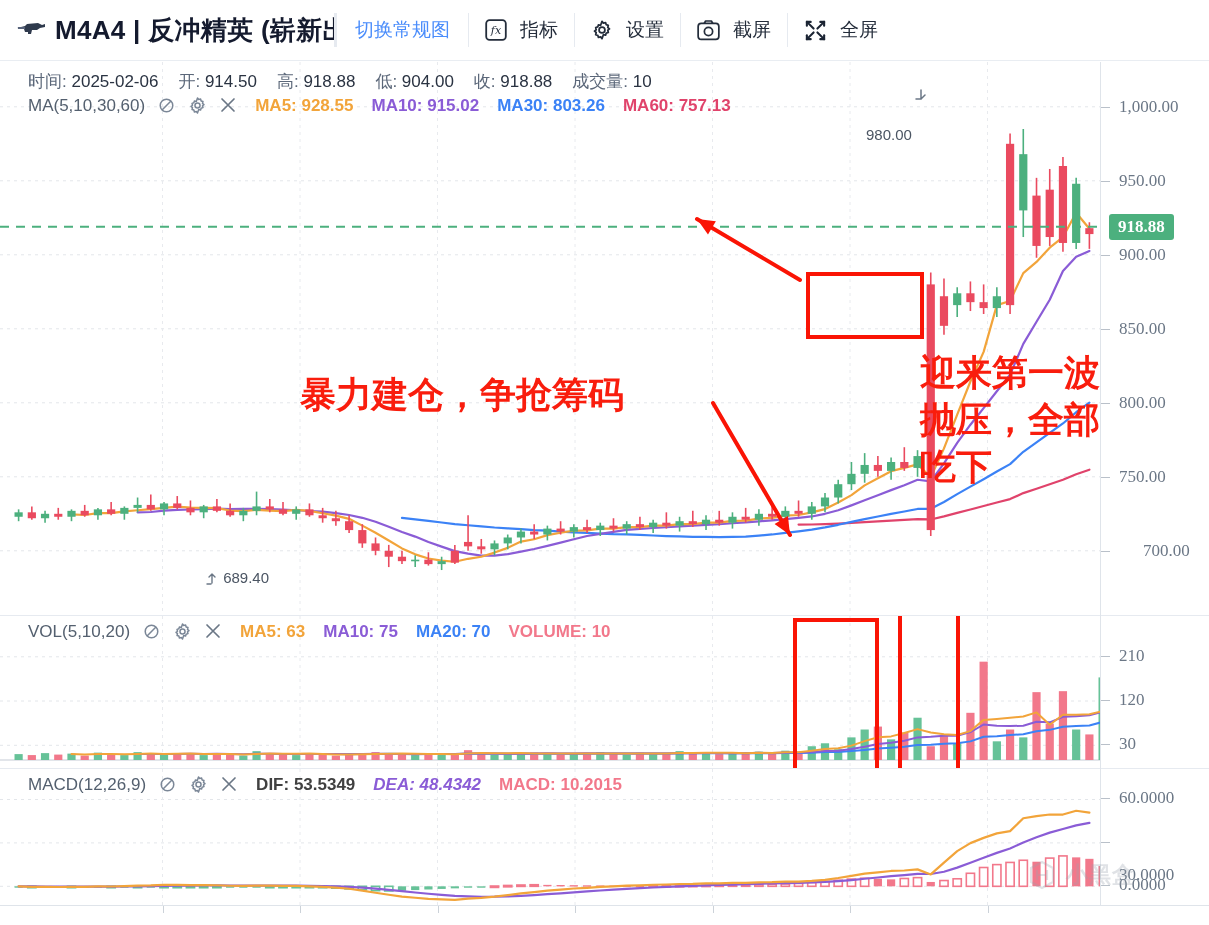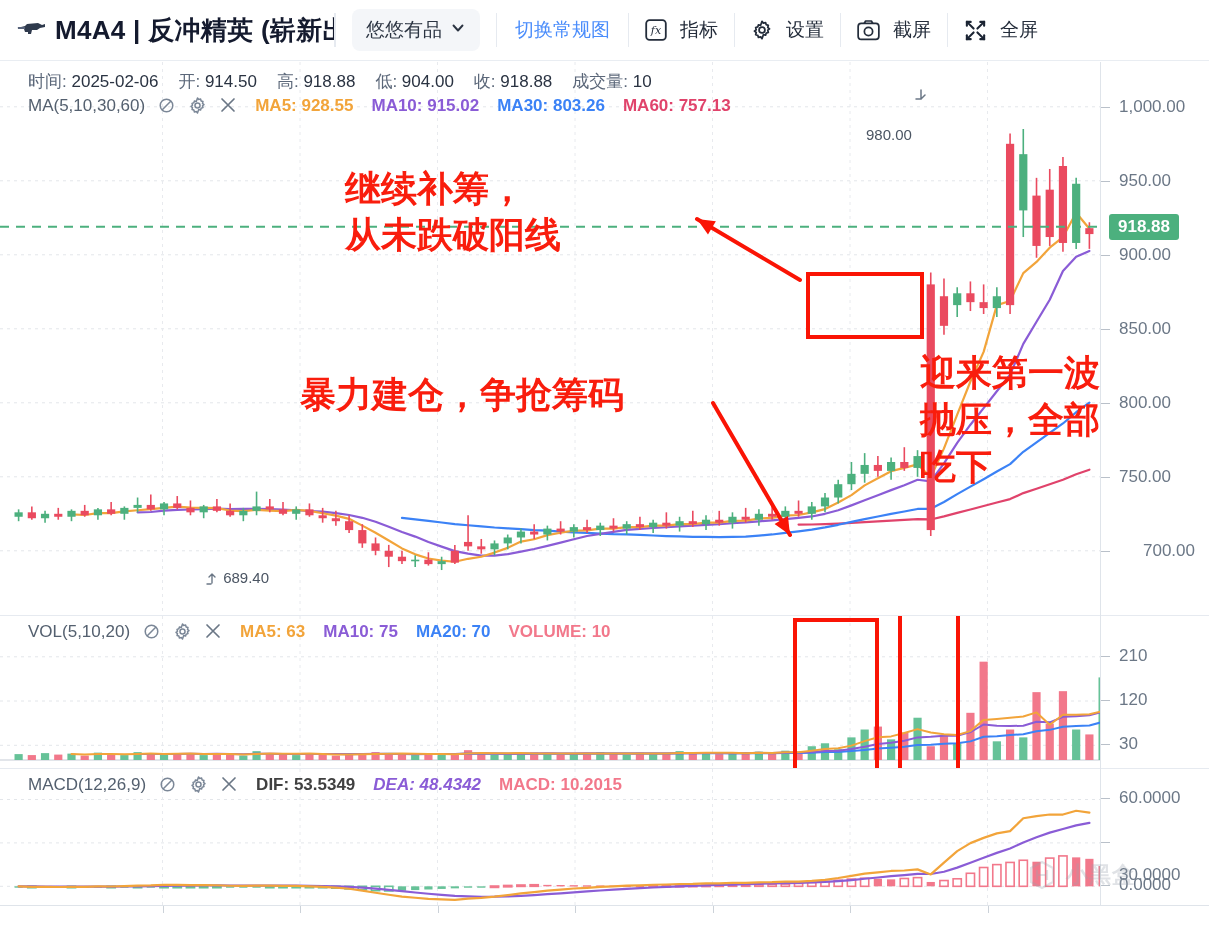--- a/index.html
+++ b/index.html
@@ -67,21 +67,21 @@
   .lg-ico{display:inline-flex;align-items:center;justify-content:center;cursor:pointer;}
   .lg-item{font-size:17px;font-weight:bold;margin-left:6px;}
 
   
   .panel{position:absolute;left:0;box-sizing:border-box;}
   #price-panel{top:62px;width:1100px;height:553px;}
   #vol-panel{top:615px;width:1100px;height:153px;border-top:1px solid #e6eaf0;}
   #macd-panel{top:768px;width:1100px;height:137px;border-top:1px solid #e6eaf0;}
   #axis-col{
     position:absolute;left:1100px;top:62px;width:109px;height:843px;
-    border-left:1px solid #dfe4ea;box-sizing:border-box;background:#fff;
+    border-left:1px solid #dfe4ea;box-sizing:border-box;background:#fff;font-family:Liberation Serif, serif;
   }
   .xaxis{
     position:absolute;left:0;top:905px;width:1209px;height:20px;
     border-top:1px solid #dfe4ea;box-sizing:border-box;background:#fff;
   }
   .panel svg, #axis-col svg{display:block;}
 
   .axis-label{
     position:absolute;font-size:17px;color:#6b7786;white-space:nowrap;left:18px;
     transform:translateY(-50%);
@@ -126,28 +126,20 @@
           <path d="M12 11 L12 15 L15 15 L16 11 Z" fill="#2f3a4d"></path>
           <rect x="2" y="8" width="7" height="2" fill="#56627a"></rect>
         </svg>
       </span>
       <span class="title-text">M4A4 | 反冲精英 (崭新出厂)</span>
     </div>
     <div class="hdr-sep"></div>
 
     <div class="hdr-sep"></div>
 
-    <div class="dropdown">
-      <span>悠悠有品</span>
-      <span class="chev">
-        <svg width="16" height="16" viewBox="0 0 16 16">
-          <path d="M3.5 5.5 L8 10.5 L12.5 5.5" fill="none" stroke="#2b3442" stroke-width="1.9" stroke-linecap="round" stroke-linejoin="round"></path>
-        </svg>
-      </span>
-    </div>
     <div class="hdr-sep"></div>
 
     <div class="hdr-link">切换常规图</div>
     <div class="hdr-sep"></div>
 
     <div class="hdr-btn">
       <span>
         <svg width="22" height="22" viewBox="0 0 22 22">
           <rect x="1.2" y="1.2" width="19.6" height="19.6" rx="3.4" fill="none" stroke="#242d3b" stroke-width="1.8"></rect>
           <text x="11" y="15.3" font-size="11" font-style="italic" font-family="DejaVu Serif, serif" fill="#242d3b" text-anchor="middle">fx</text>
@@ -758,22 +750,20 @@
   </div>
 
   <div class="hi-label" id="hi-980">980.00</div>
   <div class="hi-label" id="lo-689">
     <svg width="14" height="13" viewBox="0 0 14 13" style="vertical-align:-2px">
       <path d="M7 11 L7 2 M4 5 L7 2 L10 5 M2 12 L6 12" fill="none" stroke="#6b7786" stroke-width="1.4" stroke-linecap="round"></path>
     </svg>
     <span>689.40</span>
   </div>
 
-  <div class="anno" id="anno1">继续补筹，
-从未跌破阳线</div>
   <div class="anno" id="anno2">暴力建仓，争抢筹码</div>
   <div class="anno" id="anno3">迎来第一波
 抛压，全部
 吃下</div>
 
   <div class="wm">
     <svg width="34" height="34" viewBox="0 0 34 34">
       <path d="M6 10 L17 4 L28 10 L28 24 L17 30 L6 24 Z" fill="none" stroke="#9aa3ae" stroke-width="2.2"></path>
       <path d="M12 12 L12 22 M12 17 L22 17 M22 12 L22 22" fill="none" stroke="#9aa3ae" stroke-width="2.2"></path>
     </svg>

